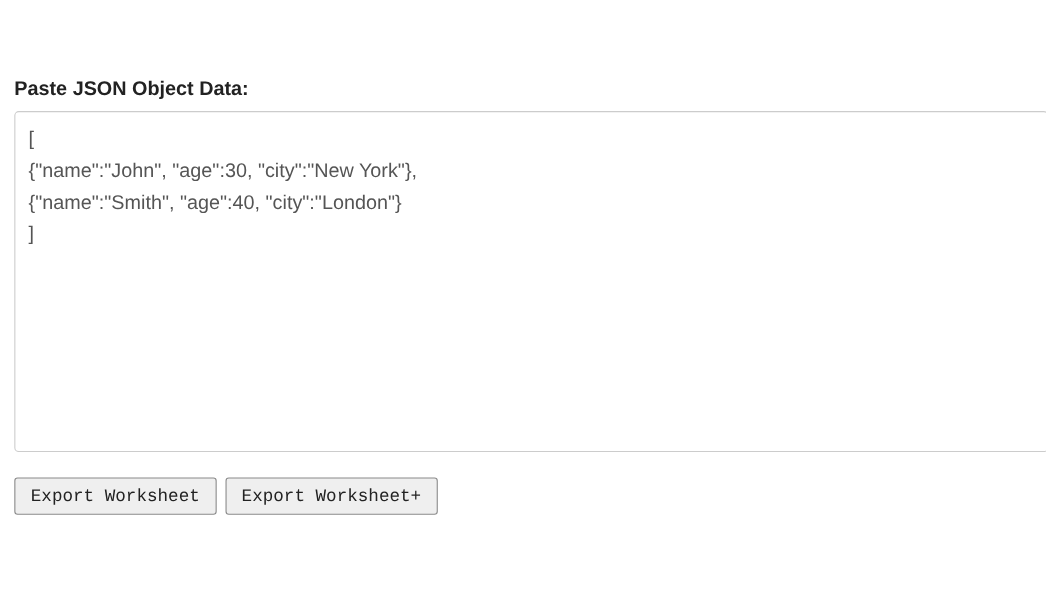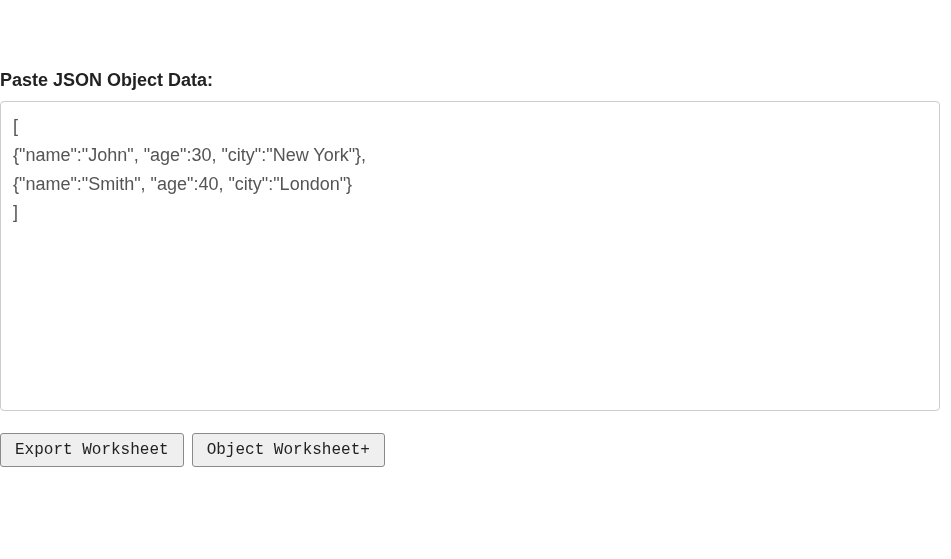--- a/index.html
+++ b/index.html
@@ -9,20 +9,21 @@
       margin: 0;
       padding: 0;
       font-family: Arial, Helvetica, sans-serif;
       background: #ffffff;
       width: 951px;
       height: 559px;
       overflow: hidden;
     }
     .container {
       padding: 70px 0 0 0;
+      margin-left: 13px;
     }
     .heading {
       font-size: 18px;
       font-weight: bold;
       color: #222;
       margin: 0 0 10px 0;
     }
     .textarea-wrap {
       margin-bottom: 18px;
     }
@@ -63,15 +64,15 @@
 
   <div class="textarea-wrap">
     <textarea class="json-textarea" style="">[
 {"name":"John", "age":30, "city":"New York"},
 {"name":"Smith", "age":40, "city":"London"}
 ]</textarea>
   </div>
 
   <div class="button-row">
     <button class="btn">Export Worksheet</button>
-    <button class="btn">Object Worksheet+</button>
+    <button class="btn">Export Worksheet+</button>
   </div>
 </div>
 
 </body></html>

